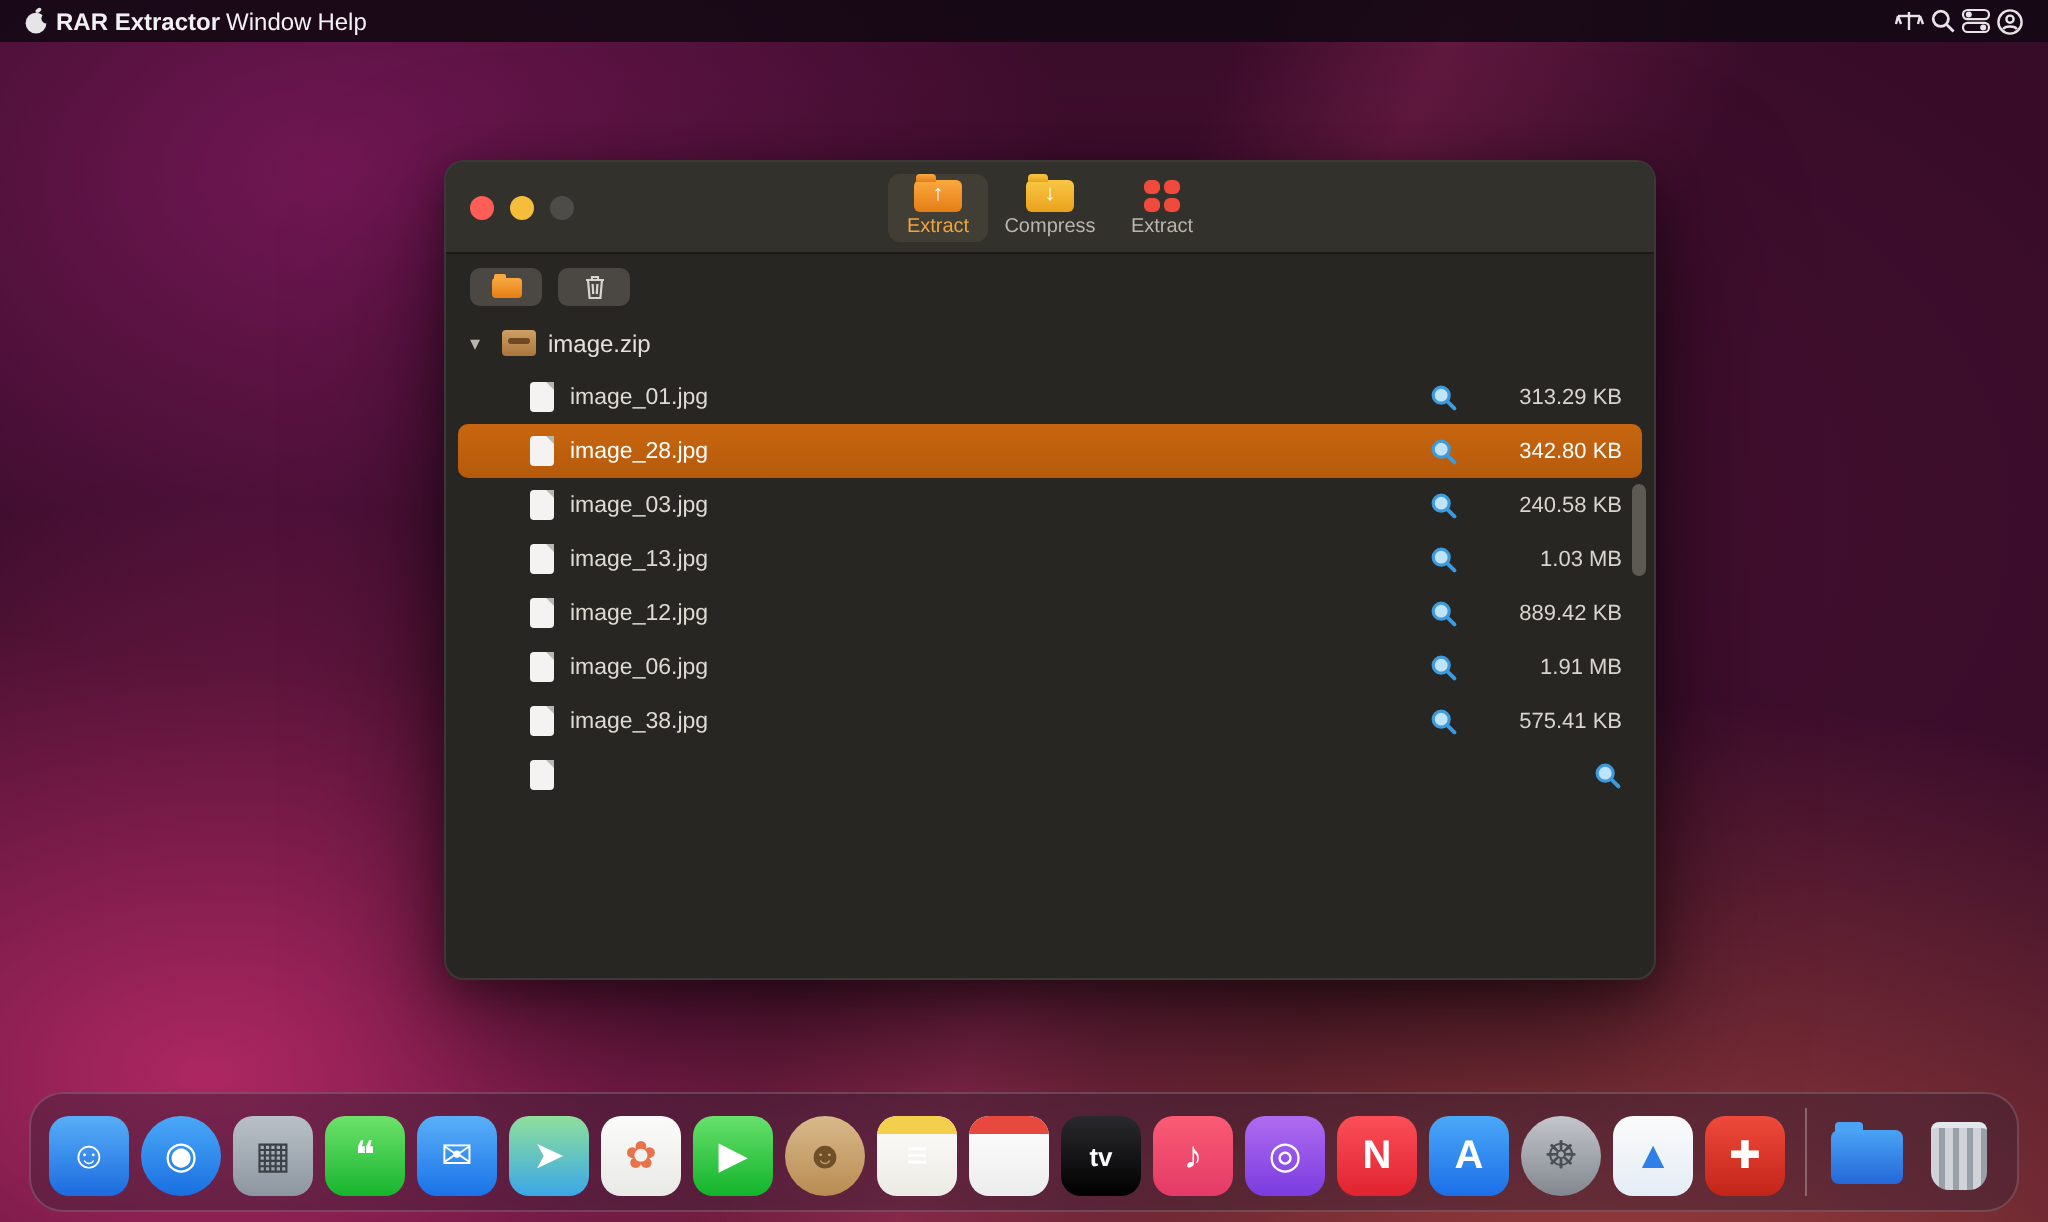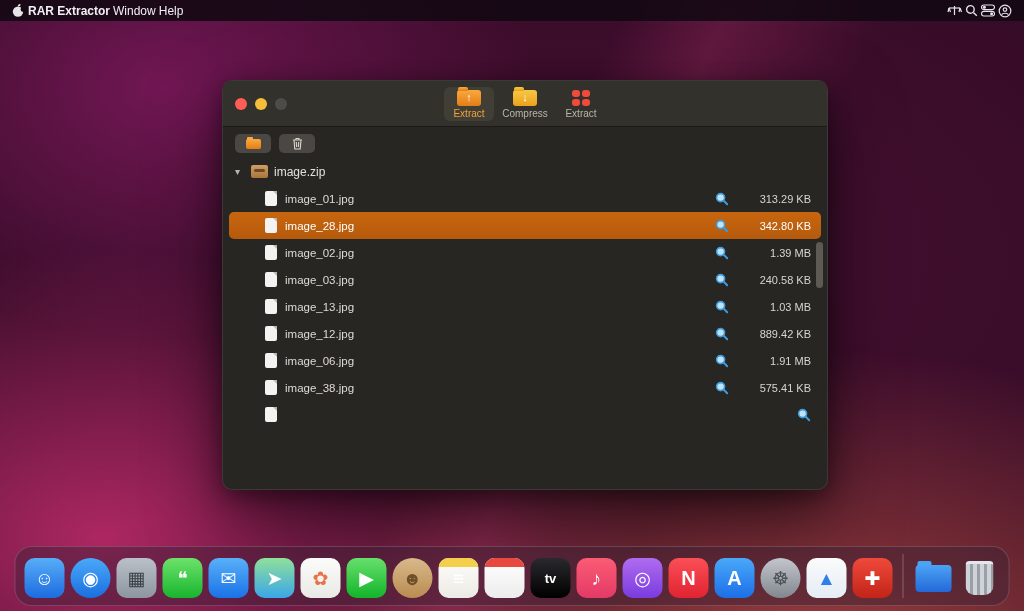--- a/index.html
+++ b/index.html
@@ -223,32 +223,20 @@
     <span class="grow"></span>
     <span class="mag">
       <svg width="14" height="14" viewBox="0 0 14 14">
         <circle cx="5.6" cy="5.6" r="4" fill="#bfe3f8" stroke="#3d9bdd" stroke-width="1.6"></circle>
         <line x1="8.8" y1="8.8" x2="12.2" y2="12.2" stroke="#3d9bdd" stroke-width="2" stroke-linecap="round"></line>
       </svg>
     </span>
     <span class="size">342.80 KB</span>
   </div>
 
-  <div class="file-row">
-    <span class="doc-icon"></span>
-    <span>image_02.jpg</span>
-    <span class="grow"></span>
-    <span class="mag">
-      <svg width="14" height="14" viewBox="0 0 14 14">
-        <circle cx="5.6" cy="5.6" r="4" fill="#bfe3f8" stroke="#3d9bdd" stroke-width="1.6"></circle>
-        <line x1="8.8" y1="8.8" x2="12.2" y2="12.2" stroke="#3d9bdd" stroke-width="2" stroke-linecap="round"></line>
-      </svg>
-    </span>
-    <span class="size">1.39 MB</span>
-  </div>
 
   <div class="file-row">
     <span class="doc-icon"></span>
     <span>image_03.jpg</span>
     <span class="grow"></span>
     <span class="mag">
       <svg width="14" height="14" viewBox="0 0 14 14">
         <circle cx="5.6" cy="5.6" r="4" fill="#bfe3f8" stroke="#3d9bdd" stroke-width="1.6"></circle>
         <line x1="8.8" y1="8.8" x2="12.2" y2="12.2" stroke="#3d9bdd" stroke-width="2" stroke-linecap="round"></line>
       </svg>

